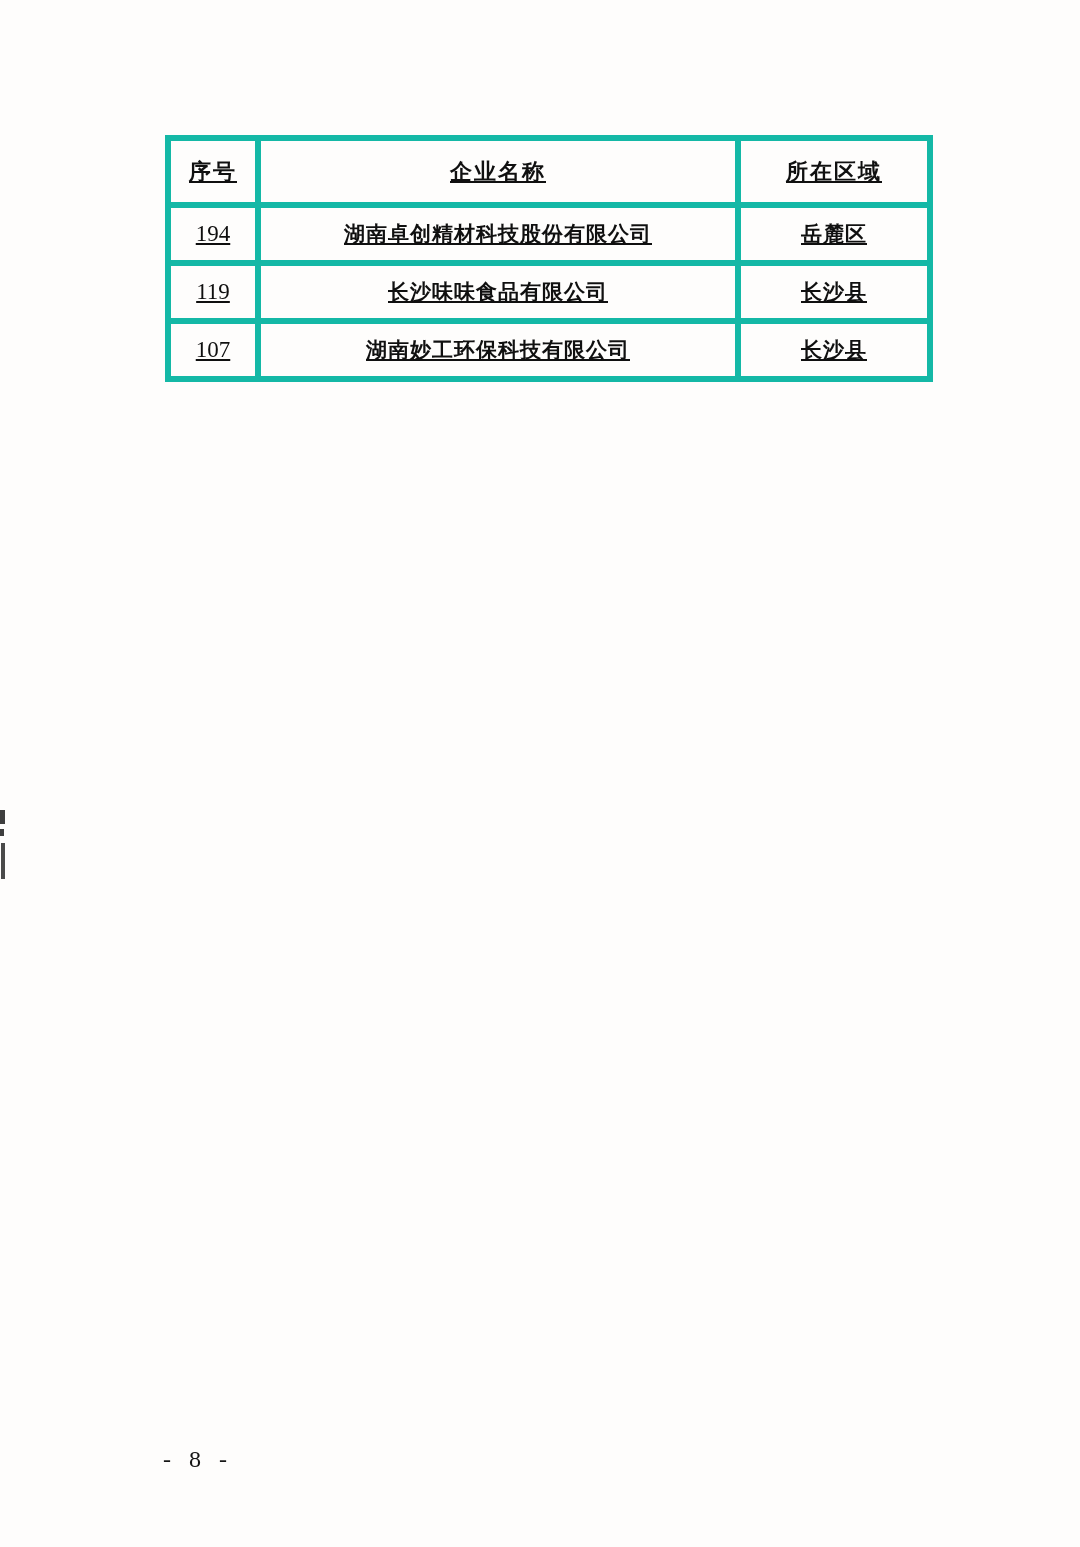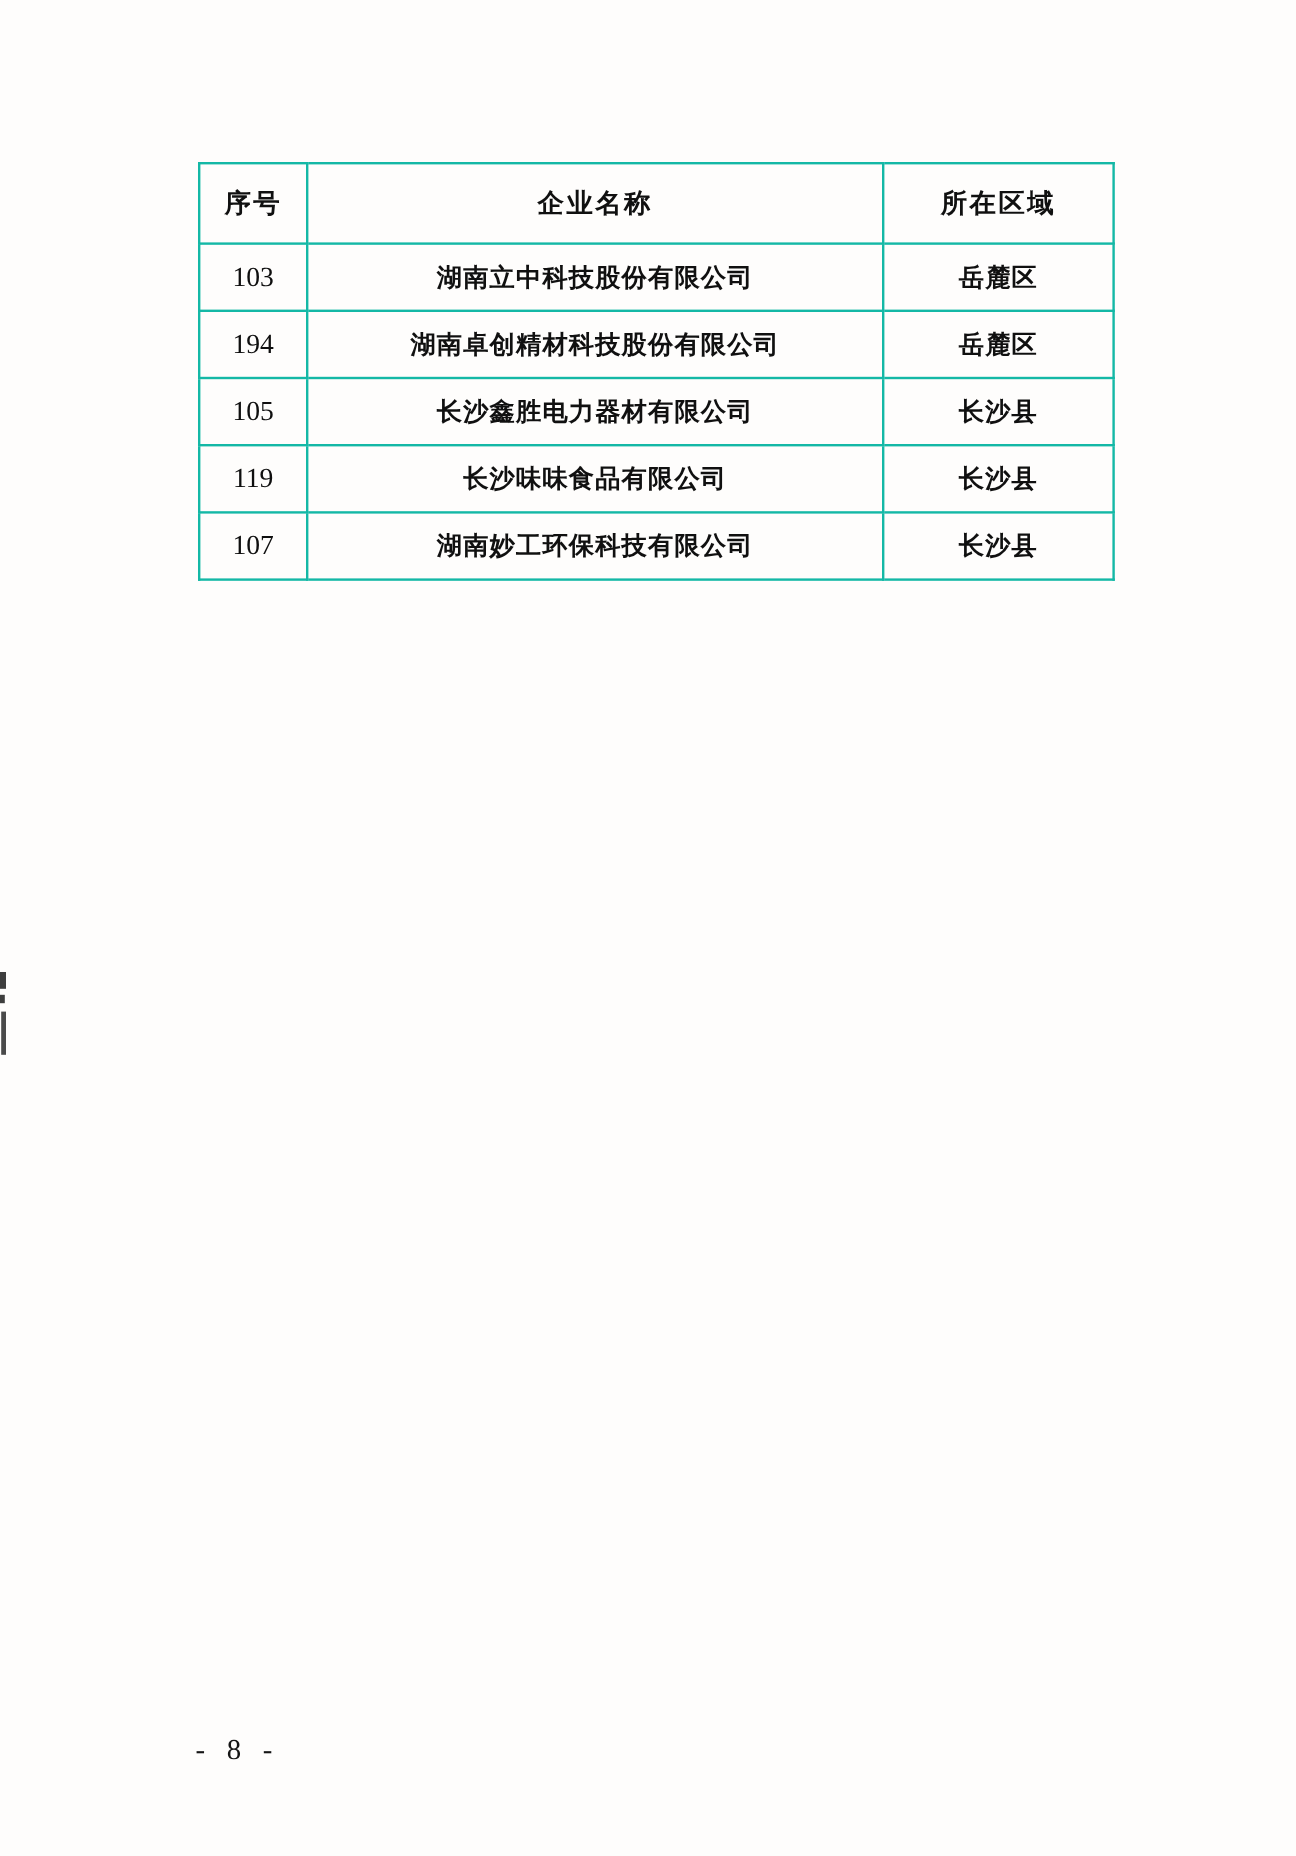--- a/index.html
+++ b/index.html
@@ -28,25 +28,26 @@
     top: 135px;
     border-collapse: collapse;
     table-layout: fixed;
     width: 762px;
   }
   table.doc-table col.c-no     { width: 90px; }
   table.doc-table col.c-name   { width: 480px; }
   table.doc-table col.c-region { width: 192px; }
   table.doc-table th,
   table.doc-table td {
-    border: 2px solid #14b8a6;
+    border: 6px solid #14b8a6;
     text-align: center;
     vertical-align: middle;
     padding: 12px;
     overflow: hidden;
+    text-decoration: underline;
   }
   table.doc-table tr.header-row { height: 67px; }
   table.doc-table tr.data-row   { height: 56px; }
   th.hdr {
     font-weight: 700;
     font-size: 22px;
     letter-spacing: 2px;
     color: #101010;
   }
   td.no-cell {
@@ -97,33 +98,23 @@
       <col class="c-name">
       <col class="c-region">
     </colgroup>
     <tbody>
       <tr class="header-row">
         <th class="hdr">序号</th>
         <th class="hdr">企业名称</th>
         <th class="hdr">所在区域</th>
       </tr>
       <tr class="data-row">
-        <td class="no-cell">103</td>
-        <td class="name-cell">湖南立中科技股份有限公司</td>
-        <td class="region-cell">岳麓区</td>
-      </tr>
-      <tr class="data-row">
         <td class="no-cell">194</td>
         <td class="name-cell">湖南卓创精材科技股份有限公司</td>
         <td class="region-cell">岳麓区</td>
-      </tr>
-      <tr class="data-row">
-        <td class="no-cell">105</td>
-        <td class="name-cell">长沙鑫胜电力器材有限公司</td>
-        <td class="region-cell">长沙县</td>
       </tr>
       <tr class="data-row">
         <td class="no-cell">119</td>
         <td class="name-cell">长沙味味食品有限公司</td>
         <td class="region-cell">长沙县</td>
       </tr>
       <tr class="data-row">
         <td class="no-cell">107</td>
         <td class="name-cell">湖南妙工环保科技有限公司</td>
         <td class="region-cell">长沙县</td>

